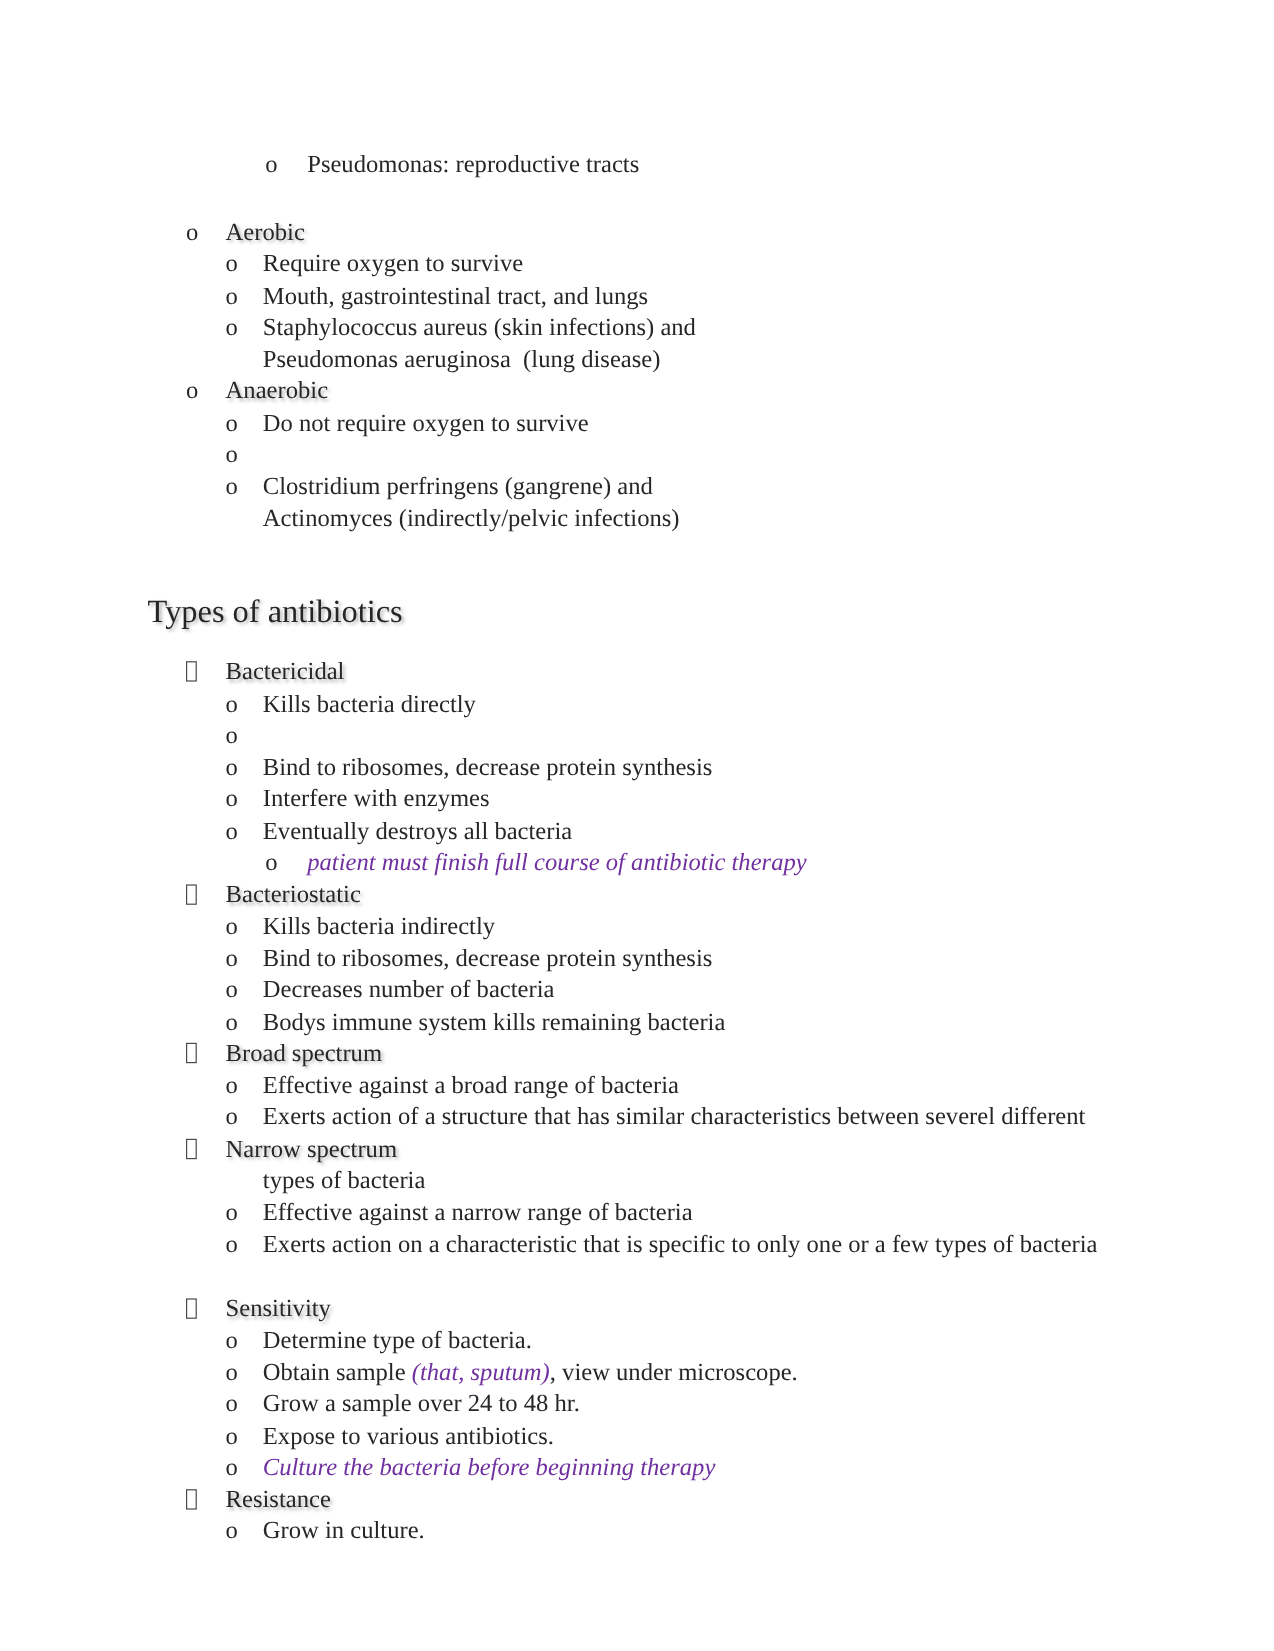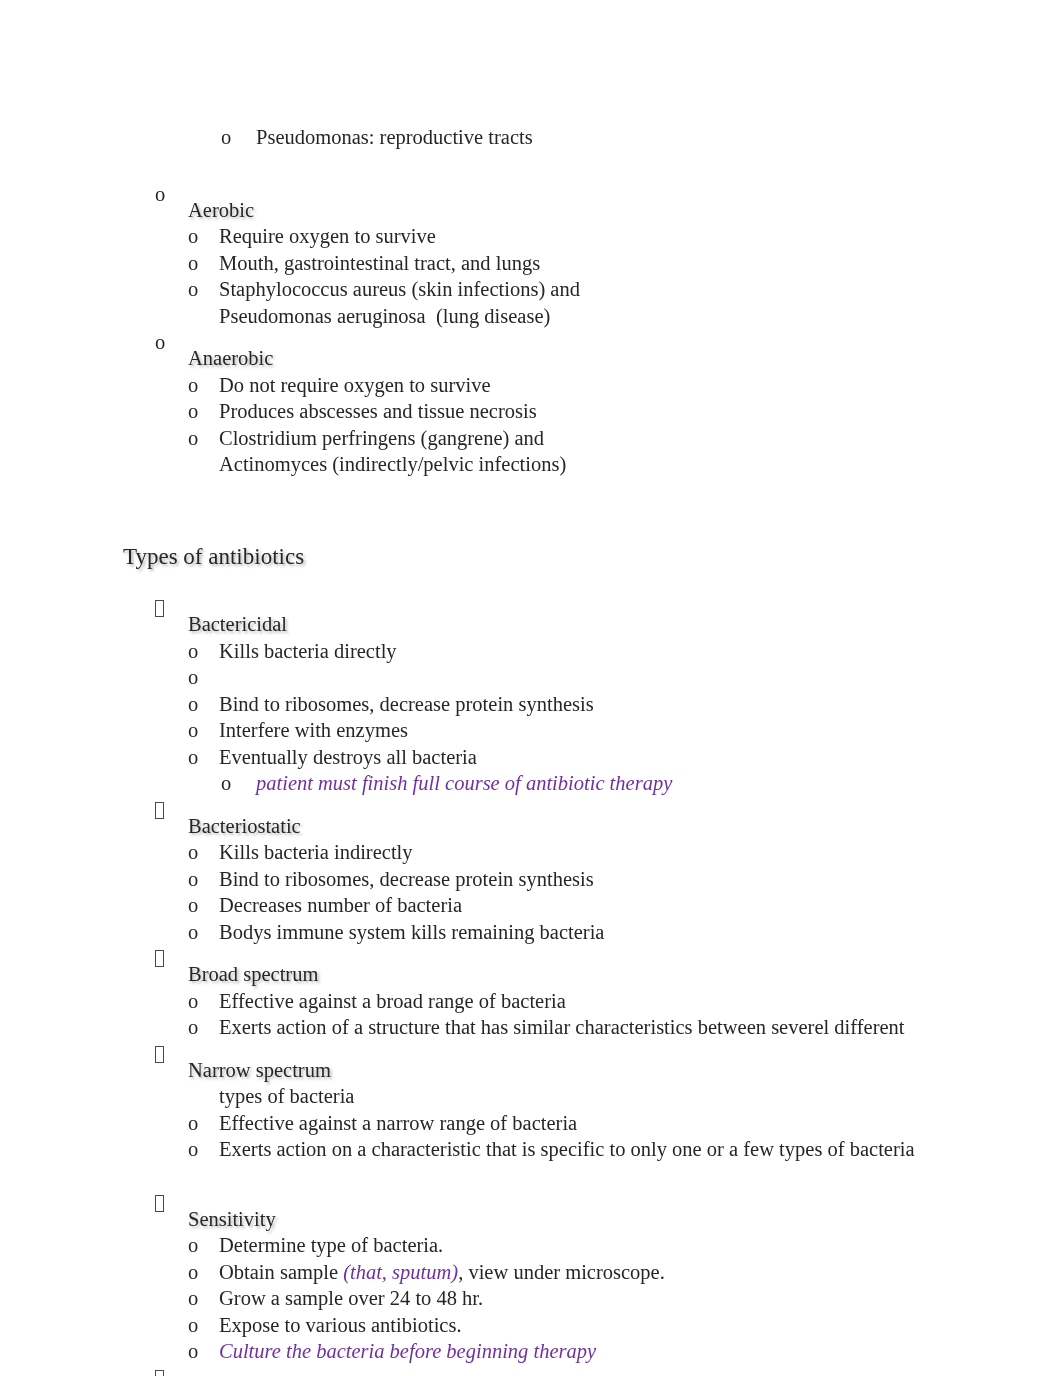--- a/index.html
+++ b/index.html
@@ -55,27 +55,26 @@
   .marker.w1 { width: 33px; }
   .marker.w2 { width: 31px; }
   .marker.w3 { width: 35px; }
 
   
   .cont.lvl2 { padding-left: 219px; justify-content: flex-end; }
 
   
   .shadow {
     text-shadow: 2px 2px 3px rgba(0,0,0,0.30);
-    margin-top: 16px;
   }
 
   
   .heading {
     padding-left: 123px;
-    font-size: 23px;
+    font-size: 27px;
     line-height: 26.5px;
   }
 
   
   .tofu {
     display: inline-block;
     width: 9px;
     height: 17px;
     border: 1.4px solid #4a4a4a;
     vertical-align: -2px;
@@ -125,21 +124,20 @@
   <div class="line lvl1">
     <span class="marker w1">o</span>
     <span class="text shadow">Anaerobic</span>
   </div>
   <div class="line lvl2">
     <span class="marker w2">o</span>
     <span class="text">Do not require oxygen to survive</span>
   </div>
   <div class="line lvl2">
     <span class="marker w2">o</span>
-    <span class="text">Produces abscesses and tissue necrosis</span>
   </div>
   <div class="line lvl2">
     <span class="marker w2">o</span>
     <span class="text">Clostridium perfringens (gangrene) and</span>
   </div>
   <div class="line cont lvl2">
     <span class="text">Actinomyces (indirectly/pelvic infections)</span>
   </div>
 
   <div style="height:50px"></div>

